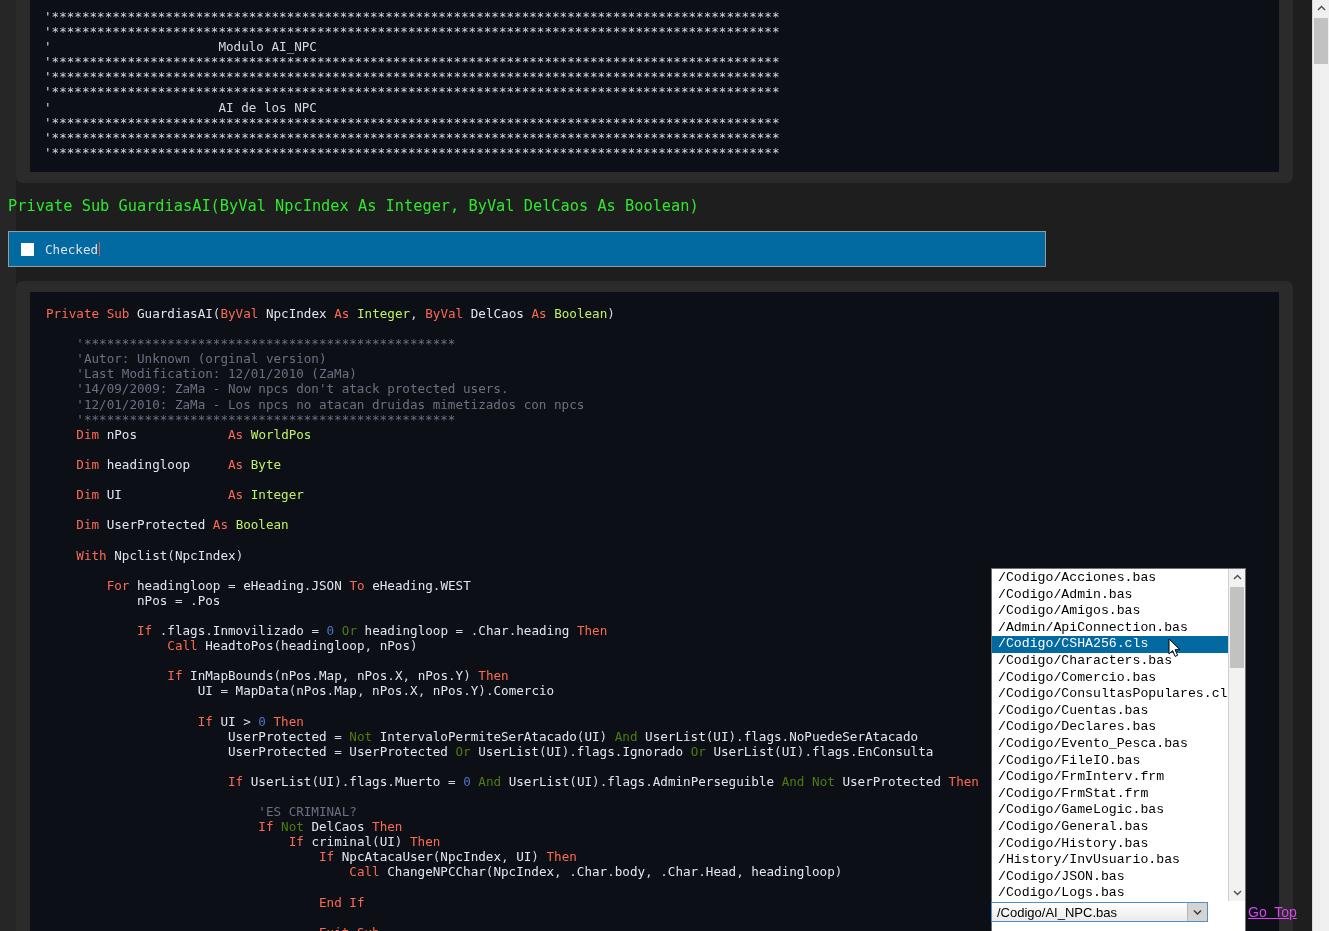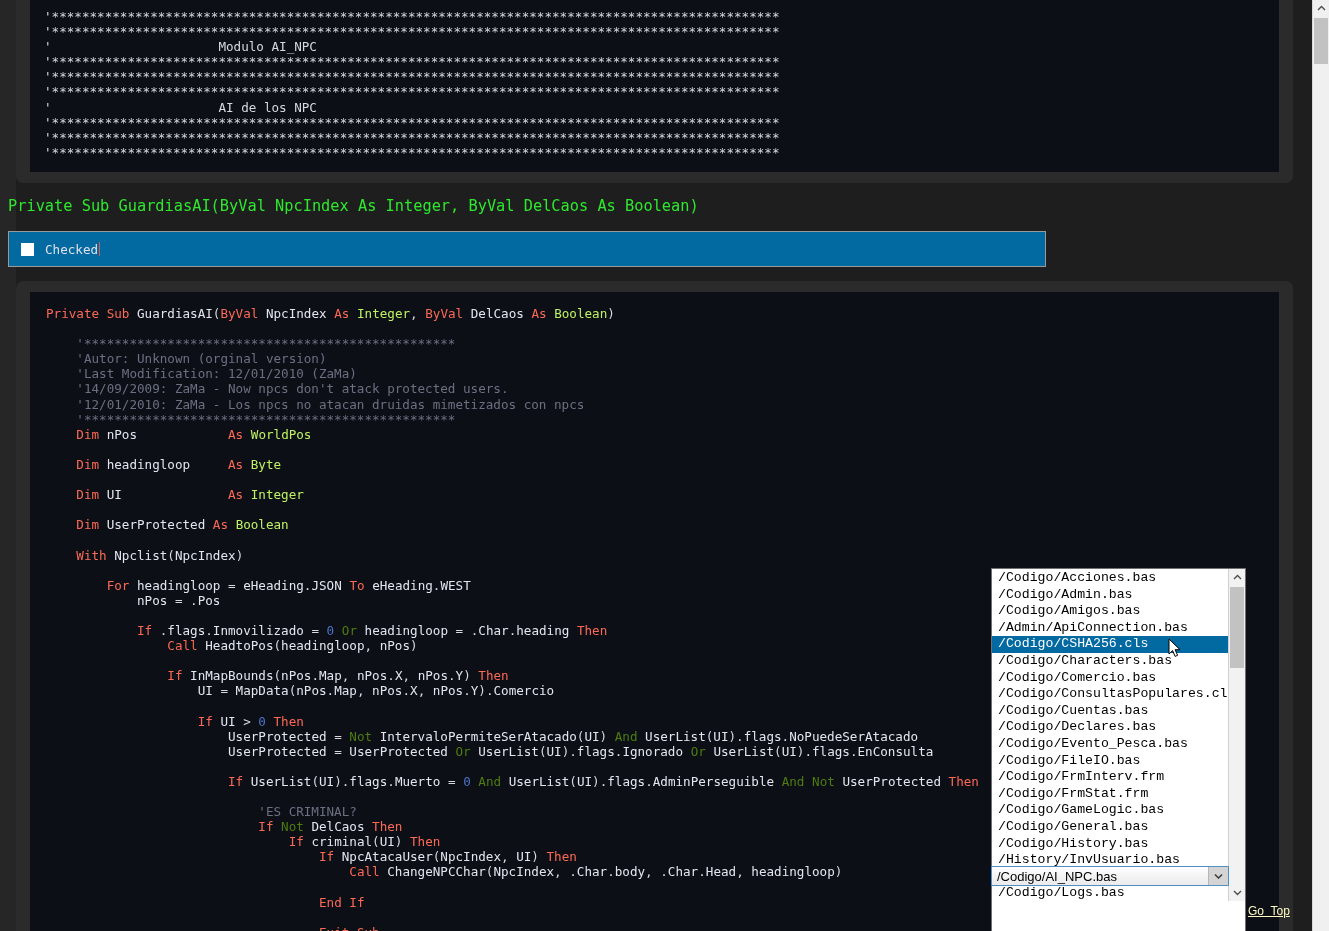--- a/index.html
+++ b/index.html
@@ -196,22 +196,22 @@
     left: 1168px;
     top: 638px;
     width: 14px; height: 20px;
     pointer-events: none;
   }
 
   
   .file-select {
     position: absolute;
     left: 991px;
-    top: 866px;
-    width: 238px;
+    top: 902px;
+    width: 217px;
     height: 20px;
     background: linear-gradient(#ffffff, #eaeaea);
     border: 1px solid #4d90c8;
     box-sizing: border-box;
     display: flex;
     align-items: center;
     font-family: "Liberation Sans", sans-serif;
     font-size: 13px;
     color: #000;
     padding-left: 5px;
@@ -222,22 +222,22 @@
     width: 19px; height: 18px;
     background: #d4d4d4;
     border-left: 1px solid #b6b6b6;
     display: flex; align-items: center; justify-content: center;
   }
   .go-top {
     position: absolute;
     left: 1248px;
     top: 904px;
     font-family: "Liberation Sans", sans-serif;
-    font-size: 12px;
-    color: #fef9c3;
+    font-size: 14px;
+    color: #d946ef;
     text-decoration: underline;
     white-space: pre;
     cursor: pointer;
   }
 </style>
 </head>
 <body>
 
 <div id="root">
 

